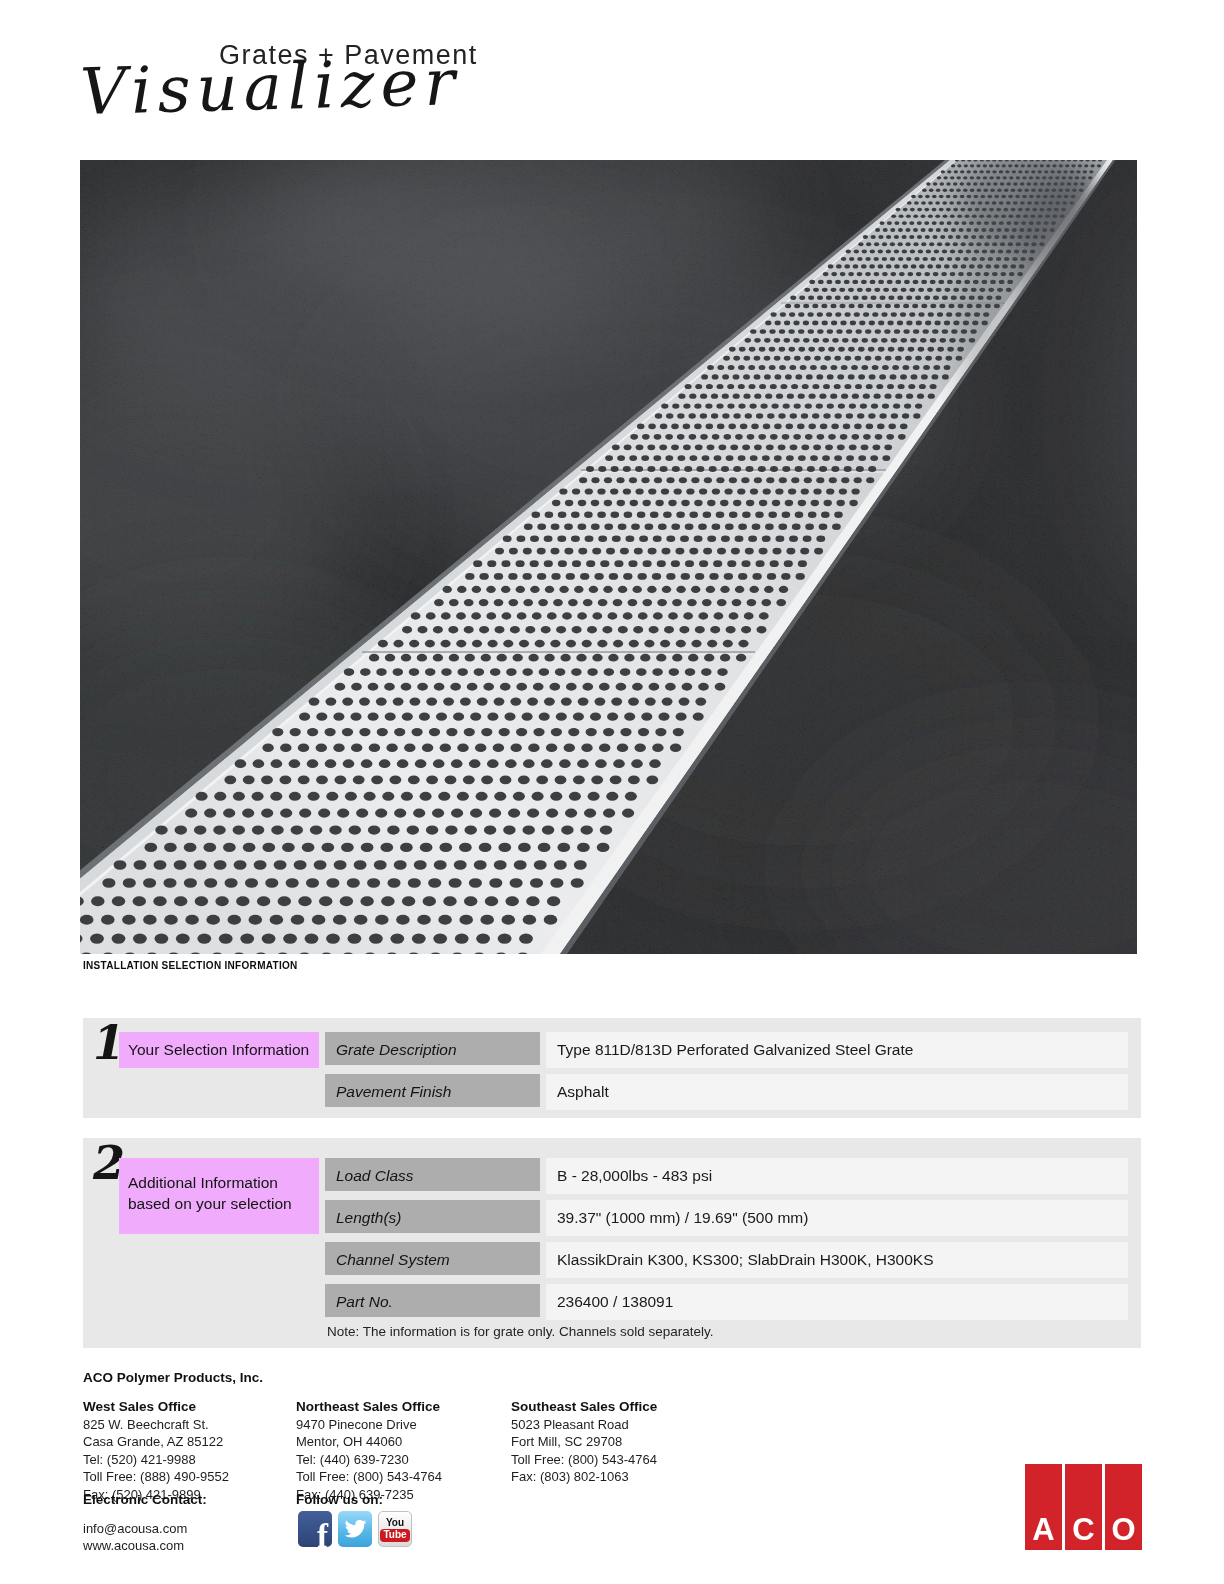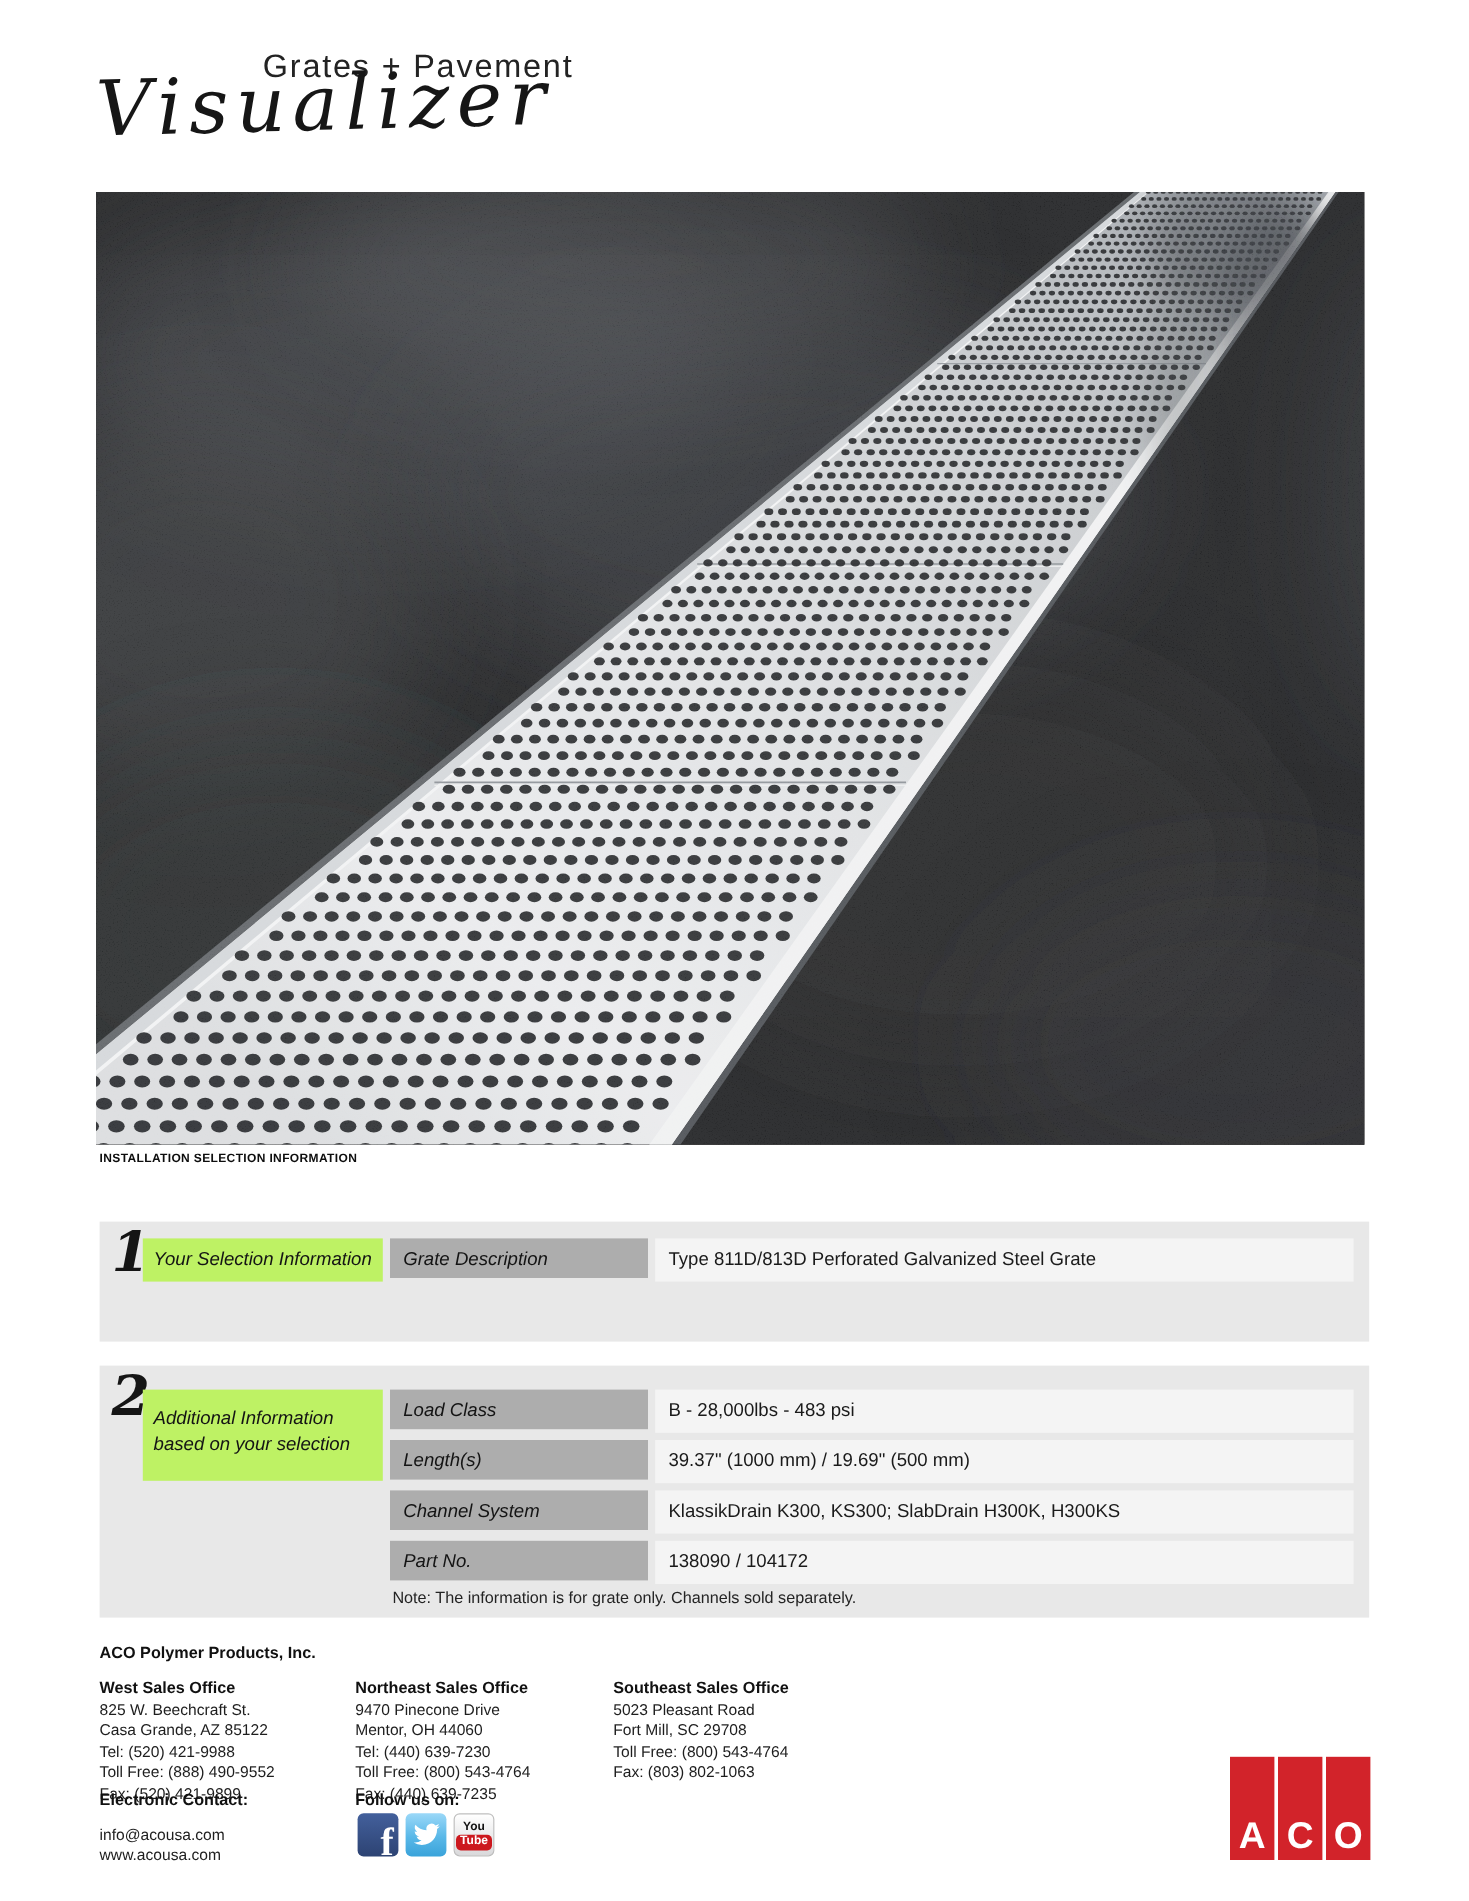--- a/index.html
+++ b/index.html
@@ -18,21 +18,21 @@
   
   .heading{position:absolute;left:83px;top:960px;margin:0;font-size:10px;font-weight:bold;
            letter-spacing:.3px;color:#0d0d0d;}
 
   
   .panel{position:absolute;left:83px;width:1058px;background:#e8e8e8;}
   .panel-1{top:1018px;height:100px;}
   .panel-2{top:1138px;height:210px;}
   .big-num{position:absolute;left:10px;top:2px;width:40px;font-family:"DejaVu Serif",serif;
            font-style:italic;font-weight:bold;font-size:46px;line-height:1;color:#151515;}
-  .panel-label{position:absolute;left:36px;background:#bef264;font-style:italic;font-size:15.5px;
+  .panel-label{position:absolute;left:36px;background:#f0abfc;font-size:15.5px;
                color:#141414;box-sizing:border-box;}
   .panel-1 .panel-label{top:14px;width:200px;height:36px;line-height:36px;padding-left:9px;}
   .panel-2 .panel-label{top:20px;width:200px;height:76px;padding:14px 0 0 9px;line-height:21px;}
   .row{position:absolute;left:242px;height:36px;width:803px;}
   .row-label{position:absolute;left:0;top:0;width:215px;height:33px;background:#adadad;font-style:italic;
              font-size:15.5px;line-height:36px;padding-left:11px;box-sizing:border-box;color:#141414;}
   .row-value{position:absolute;left:221px;top:0;width:582px;height:36px;background:#f4f4f4;
              font-size:15.5px;line-height:36px;padding-left:11px;box-sizing:border-box;color:#1a1a1a;}
   .panel-1 .r0{top:14px}.panel-1 .r1{top:56px}
   .panel-2 .r0{top:20px}.panel-2 .r1{top:62px}.panel-2 .r2{top:104px}.panel-2 .r3{top:146px}
@@ -1887,20 +1887,24 @@
 
   <h2 class="heading">INSTALLATION SELECTION INFORMATION</h2>
 
   <section class="panel panel-1">
     <div class="big-num">1</div>
     <div class="panel-label">Your Selection Information</div>
     <div class="row r0">
       <div class="row-label">Grate Description</div>
       <div class="row-value">Type 811D/813D Perforated Galvanized Steel Grate</div>
     </div>
+    <div class="row r1">
+      <div class="row-label">Pavement Finish</div>
+      <div class="row-value">Asphalt</div>
+    </div>
   </section>
 
   <section class="panel panel-2">
     <div class="big-num">2</div>
     <div class="panel-label">
       <div>Additional Information</div>
       <div>based on your selection</div>
     </div>
     <div class="row r0">
       <div class="row-label">Load Class</div>
@@ -1909,21 +1913,21 @@
     <div class="row r1">
       <div class="row-label">Length(s)</div>
       <div class="row-value">39.37" (1000 mm) / 19.69" (500 mm)</div>
     </div>
     <div class="row r2">
       <div class="row-label">Channel System</div>
       <div class="row-value">KlassikDrain K300, KS300; SlabDrain H300K, H300KS</div>
     </div>
     <div class="row r3">
       <div class="row-label">Part No.</div>
-      <div class="row-value">138090 / 104172</div>
+      <div class="row-value">236400 / 138091</div>
     </div>
     <div class="note">Note: The information is for grate only. Channels sold separately.</div>
   </section>
 
   <div class="company">ACO Polymer Products, Inc.</div>
 
   <div class="office office-west">
     <div class="office-title">West Sales Office</div>
     <div>825 W. Beechcraft St.</div>
     <div>Casa Grande, AZ 85122</div>

